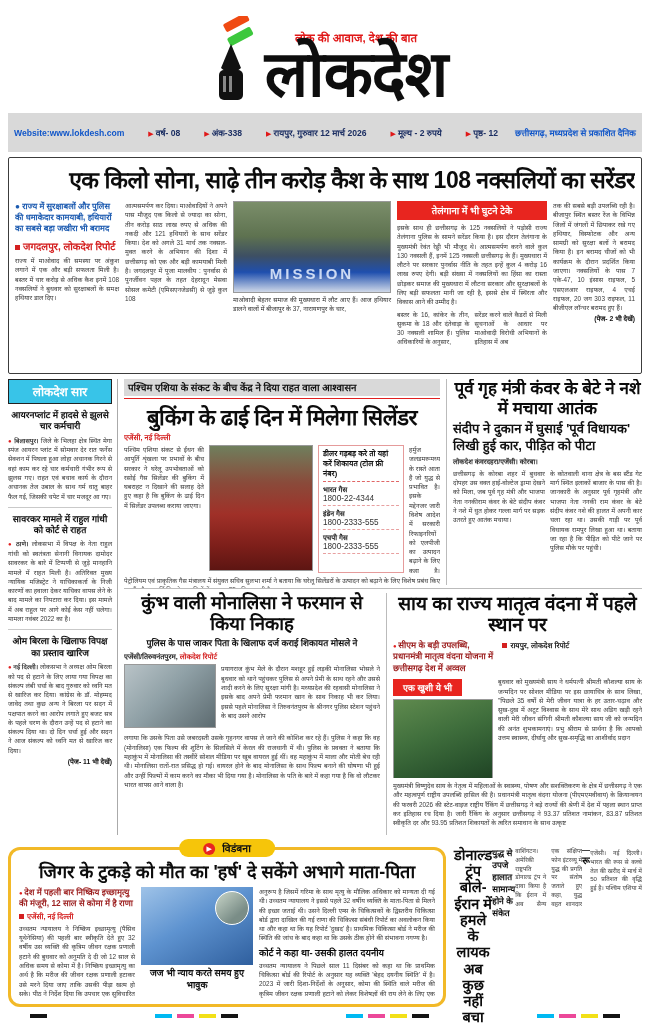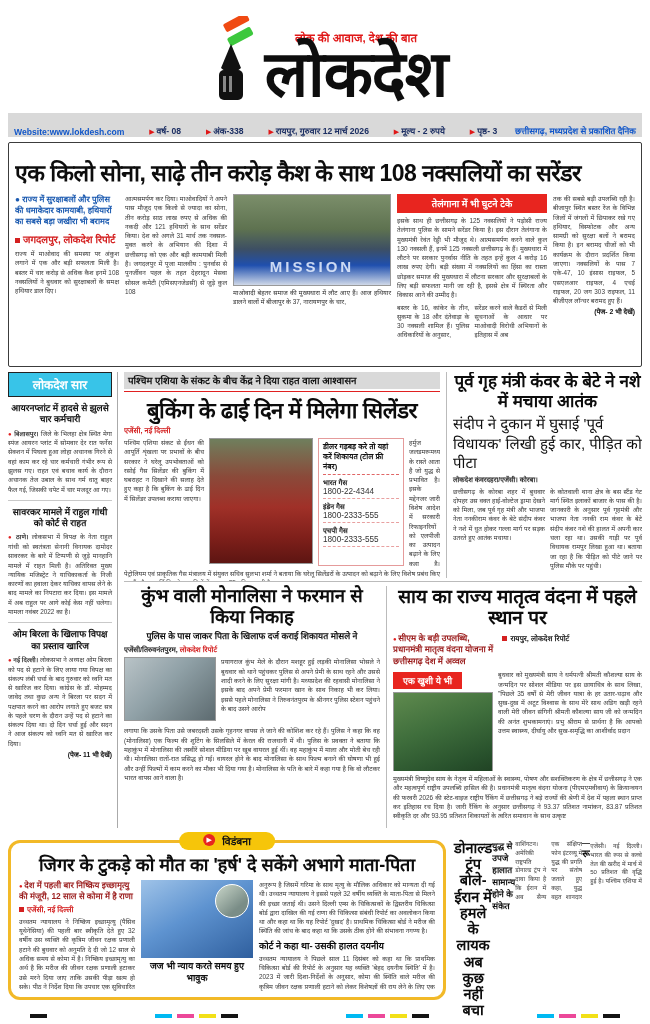--- a/index.html
+++ b/index.html
@@ -7,28 +7,28 @@
   body { font-family:"Liberation Sans","DejaVu Sans",sans-serif; }
   .page { width:650px; height:1024px; background:#fff; margin:0 auto; overflow:hidden; position:relative; color:#222; }
 
   
   .masthead { padding-top:8px; }
   .logo-wrap { height:100px; display:flex; justify-content:center; align-items:flex-end; gap:6px; }
   .pen { width:56px; height:92px; flex:0 0 auto; }
   .logo-block { text-align:center; }
   .tagline { color:#e01818; font-weight:700; font-size:11.5px; margin-bottom:-4px; }
   .logo { font-size:64px; font-weight:900; color:#0d0d0d; line-height:1.05; letter-spacing:-1px; }
-  .info-strip { margin:5px 8px 0; background:#d9d9d9; height:24px; display:flex; align-items:flex-end; justify-content:space-between; padding:0 6px; font-size:8.6px; font-weight:700; color:#1c2f63; white-space:nowrap; overflow:hidden; }
+  .info-strip { margin:5px 8px 0; background:#d9d9d9; height:39px; display:flex; align-items:center; justify-content:space-between; padding:0 6px; font-size:8.6px; font-weight:700; color:#1c2f63; white-space:nowrap; overflow:hidden; }
   .info-strip .web { color:#1257c9; }
   .info-strip .pub { color:#1257c9; }
   .arrow { color:#e01818; margin:0 2px 0 7px; font-size:7px; }
 
   
   .lead-box { margin:5px 8px 0; border:1.5px solid #3c3c3c; border-radius:2px; padding:4px 6px 6px; }
-  .lead-box h1 { font-size:23px; font-weight:900; text-align:left; letter-spacing:-0.5px; white-space:nowrap; overflow:hidden; margin:9px 0 6px; color:#0c0c0c; }
+  .lead-box h1 { font-size:23px; font-weight:900; text-align:right; letter-spacing:-0.5px; white-space:nowrap; overflow:hidden; margin:1px 0 6px; color:#0c0c0c; }
   .lead-cols { display:flex; gap:6px; height:166px; overflow:hidden; }
   .bodytx { font-size:6.4px; line-height:1.45; text-align:justify; color:#3a3a3a; }
   .c1 { width:104px; flex:0 0 auto; }
   .c2 { width:102px; flex:0 0 auto; }
   .c3 { width:158px; flex:0 0 auto; }
   .c4 { width:150px; flex:0 0 auto; }
   .c5 { flex:1; display:flex; flex-direction:column; }
   .blue-note { color:#1b5ab0; font-weight:700; font-size:8.2px; line-height:1.35; }
   .dateline { color:#d42020; font-weight:700; font-size:10px; margin:5px 0 3px; }
   .sq { display:inline-block; width:5px; height:5px; background:#d42020; margin-right:3px; }
@@ -64,21 +64,21 @@
   .ph-cyl { height:126px; background:linear-gradient(180deg,#6f7f5d 0%,#8a4a3a 30%,#a03028 55%,#7e1f1a 80%,#5d1512 100%); }
   .tollbox { width:86px; flex:0 0 auto; border:1px solid #e59b9b; padding:3px 4px; }
   .tb-title { font-size:7.6px; font-weight:800; line-height:1.3; color:#111; border-bottom:1px dashed #e06666; padding-bottom:2px; margin-bottom:2px; }
   .tb-name { font-size:7px; font-weight:800; margin-top:3px; color:#222; }
   .tb-num { font-size:8.2px; color:#333; border-bottom:1px dashed #e8a0a0; padding-bottom:2px; }
   .cyl-t2 { flex:1; min-width:0; }
   .cyl-tail { margin-top:3px; }
 
   .kanwar { width:196px; flex:0 0 auto; border-left:1px solid #bbb; padding-left:6px; }
   .kanwar h2 { font-size:17px; font-weight:900; text-align:center; line-height:1.15; margin-bottom:3px; color:#0c0c0c; }
-  .sub-bold { font-size:15px; font-weight:400; line-height:1.3; color:#111; margin-bottom:2px; }
+  .sub-bold { font-size:13px; font-weight:700; line-height:1.3; color:#111; margin-bottom:2px; }
   .byline-mix { font-size:6.8px; font-weight:700; color:#333; margin-bottom:3px; }
   .twocol { display:flex; gap:5px; overflow:hidden; }
   .twocol > p { flex:1; min-width:0; }
 
   .monalisa { flex:1; min-width:0; }
   .monalisa h2 { font-size:18.5px; font-weight:900; text-align:center; line-height:1.12; margin-bottom:3px; color:#0c0c0c; }
   .mon-sub { font-size:8.8px; font-weight:800; text-align:center; color:#111; margin-bottom:2px; }
   .mon-byline { font-size:7.2px; font-weight:700; margin-bottom:3px; }
   .mon-byline .src { color:#d42020; }
   .mon-row { display:flex; gap:5px; height:66px; overflow:hidden; margin-bottom:3px; }
@@ -94,21 +94,21 @@
   .tag-red { display:inline-block; background:#e8251f; color:#fff; font-weight:800; font-size:9px; padding:2px 10px; margin:2px 0 3px; }
   .say-mid { display:flex; gap:5px; overflow:hidden; flex:1; }
   .say-left { width:100px; flex:0 0 auto; }
   .ph-couple { width:100px; height:92px; background:linear-gradient(160deg,#5f8a4e 0%,#3f6e3c 40%,#28512c 75%,#1c3a20 100%); }
   .say-side { flex:1; min-width:0; overflow:hidden; }
   .say-tail { height:54px; overflow:hidden; margin-top:3px; }
 
   
   .bottom-band { margin:12px 8px 0; display:flex; gap:8px; height:160px; }
   .harsh { width:438px; flex:0 0 auto; border:3px solid #f2b928; border-radius:12px; position:relative; padding:9px 8px 5px; }
-  .vid-pill { position:absolute; top:-11px; left:50%; transform:translateX(-50%); background:#f6c50a; border-radius:11px; padding:2px 24px; font-weight:900; font-size:10.5px; color:#111; display:flex; align-items:flex-start; gap:7px; white-space:nowrap; }
+  .vid-pill { position:absolute; top:-11px; left:50%; transform:translateX(-50%); background:#f6c50a; border-radius:11px; padding:2px 24px; font-weight:900; font-size:10.5px; color:#111; display:flex; align-items:flex-end; gap:7px; white-space:nowrap; }
   .tg-icon { width:12px; height:12px; border-radius:50%; background:#e8251f; color:#fff; font-size:7px; line-height:12px; text-align:center; display:inline-block; }
   .harsh h2 { font-size:18px; font-weight:900; text-align:center; white-space:nowrap; overflow:hidden; margin:0 0 4px; color:#0c0c0c; }
   .harsh-cols { display:flex; gap:6px; height:112px; overflow:hidden; }
   .h-c1 { width:116px; flex:0 0 auto; }
   .h-bullet { color:#9c1f1f; font-weight:800; font-size:8.4px; line-height:1.3; margin-bottom:2px; }
   .h-c2 { width:112px; flex:0 0 auto; }
   .ph-harsh { width:112px; height:78px; position:relative; background:linear-gradient(150deg,#9fc3e8 0%,#5e93d0 45%,#2f5f9e 100%); }
   .inset-circle { position:absolute; top:4px; right:4px; width:34px; height:34px; border-radius:50%; border:1.5px solid #fff; background:linear-gradient(140deg,#c9d6c9,#7a8d87 70%); }
   .h-caption { font-size:9.2px; font-weight:900; text-align:center; line-height:1.25; margin-top:3px; color:#111; }
   .h-c3 { flex:1; min-width:0; }
@@ -147,21 +147,21 @@
         <div class="tagline">लोक की आवाज, देश की बात</div>
         <div class="logo">लोकदेश</div>
       </div>
     </div>
     <div class="info-strip">
       <span class="web">Website:www.lokdesh.com</span>
       <span><span class="arrow">▶</span><span>वर्ष- 08</span></span>
       <span><span class="arrow">▶</span><span>अंक-338</span></span>
       <span><span class="arrow">▶</span><span>रायपुर, गुरुवार 12 मार्च 2026</span></span>
       <span><span class="arrow">▶</span><span>मूल्य - 2 रुपये</span></span>
-      <span><span class="arrow">▶</span><span>पृष्ठ- 3</span></span>
+      <span><span class="arrow">▶</span><span>पृष्ठ- 12</span></span>
       <span class="pub">छत्तीसगढ़, मध्यप्रदेश से प्रकाशित दैनिक</span>
     </div>
   </header>
 
   <section class="lead-box">
     <h1>एक किलो सोना, साढ़े तीन करोड़ कैश के साथ 108 नक्सलियों का सरेंडर</h1>
     <div class="lead-cols">
       <div class="c1">
         <div class="blue-note">● <span>राज्य में सुरक्षाबलों और पुलिस की धमाकेदार कामयाबी, हथियारों का सबसे बड़ा जखीरा भी बरामद</span></div>
         <div class="dateline"><span class="sq"></span><span>जगदलपुर, लोकदेश रिपोर्ट</span></div>

